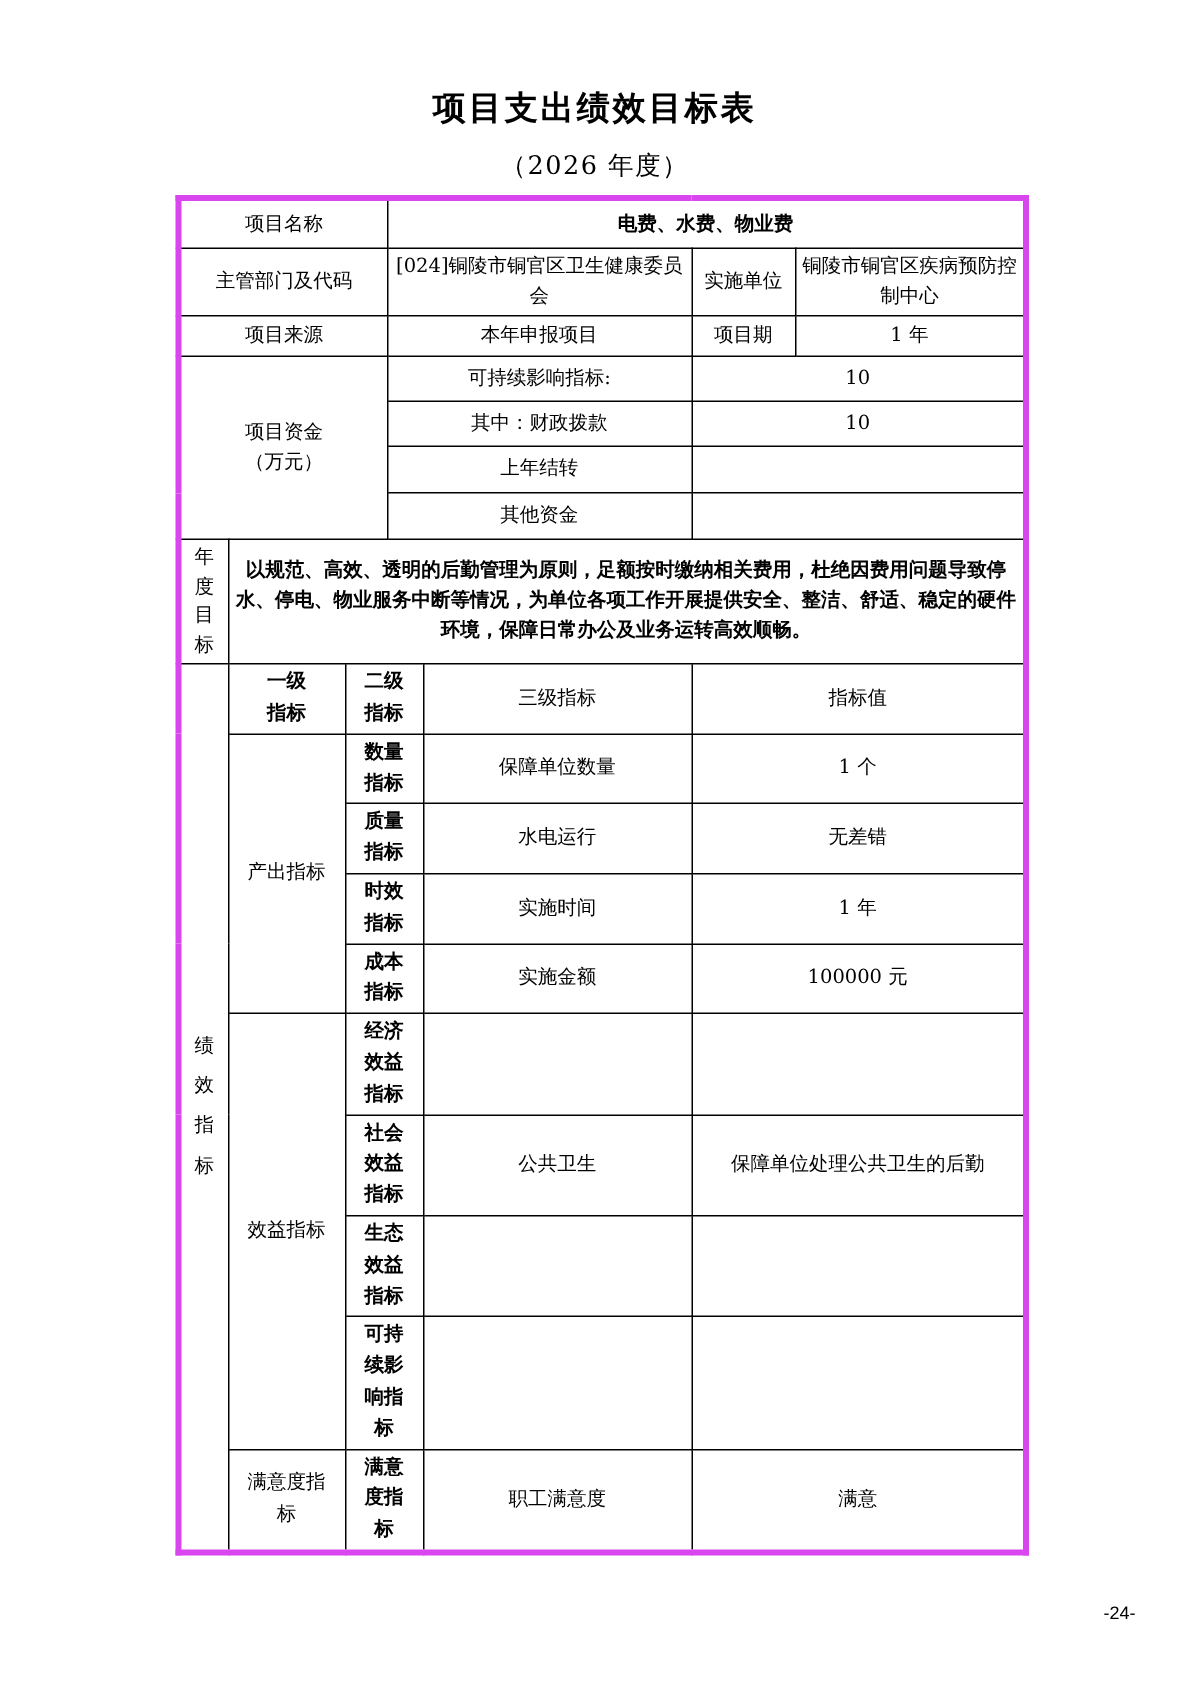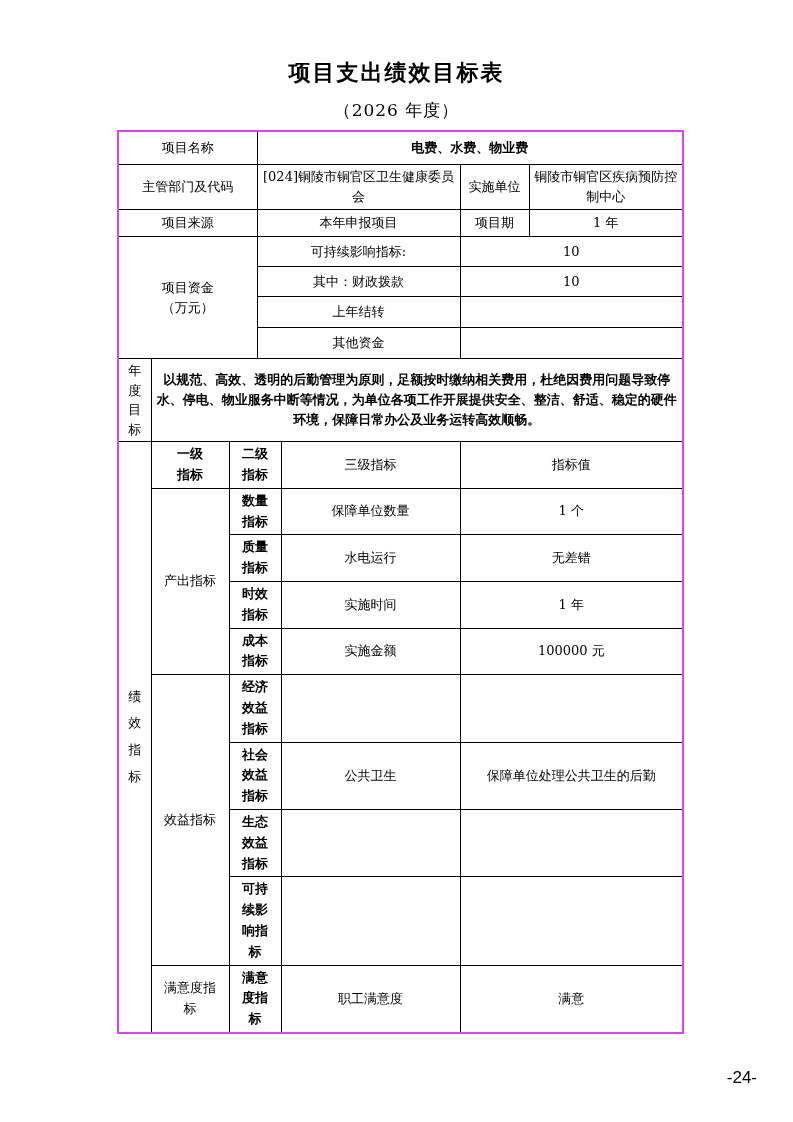--- a/index.html
+++ b/index.html
@@ -11,21 +11,21 @@
   .title{
     padding-top:59px;text-align:center;font-size:22px;font-weight:bold;
     letter-spacing:2px;line-height:1.2;
   }
   .subtitle{
     margin-top:14px;text-align:center;font-size:17px;letter-spacing:1px;
   }
   table.doc{
     border-collapse:collapse;table-layout:fixed;
     width:565px;margin:8px 0 0 117px;
-    border:2px solid #d946ef;
+    border:4px solid #d946ef;
   }
   table.doc td{
     border:1px solid #000;text-align:center;vertical-align:middle;
     font-size:13px;line-height:1.55;padding:2px 3px;
     overflow:hidden;
   }
   tr.h33{height:33px} tr.h43{height:43px} tr.h27{height:27px}
   tr.h30{height:30px} tr.h31{height:31px} tr.h82{height:82px}
   tr.h41{height:41px} tr.h62{height:62px} tr.h63{height:63px}
   tr.h85{height:85px}
@@ -37,21 +37,21 @@
   
   .w2{display:block;width:2em;margin:0 auto;word-break:break-all;line-height:1.6;font-weight:bold;}
   .w4{display:block;width:4em;margin:0 auto;word-break:break-all;line-height:1.6;}
   td.goal-cell{
     text-align:justify;text-align-last:center;
     padding:6px 9px;line-height:2.0;font-size:13px;font-weight:bold;
   }
   .page-number{
     position:absolute;top:1068px;right:36px;
     font-family:"Liberation Sans","DejaVu Sans",sans-serif;
-    font-size:17px;color:#000;
+    font-size:12px;color:#000;
   }
 </style>
 </head>
 <body>
 
 <div class="title">项目支出绩效目标表</div>
 <div class="subtitle">（2026 年度）</div>
 
 <table class="doc">
   <colgroup>

